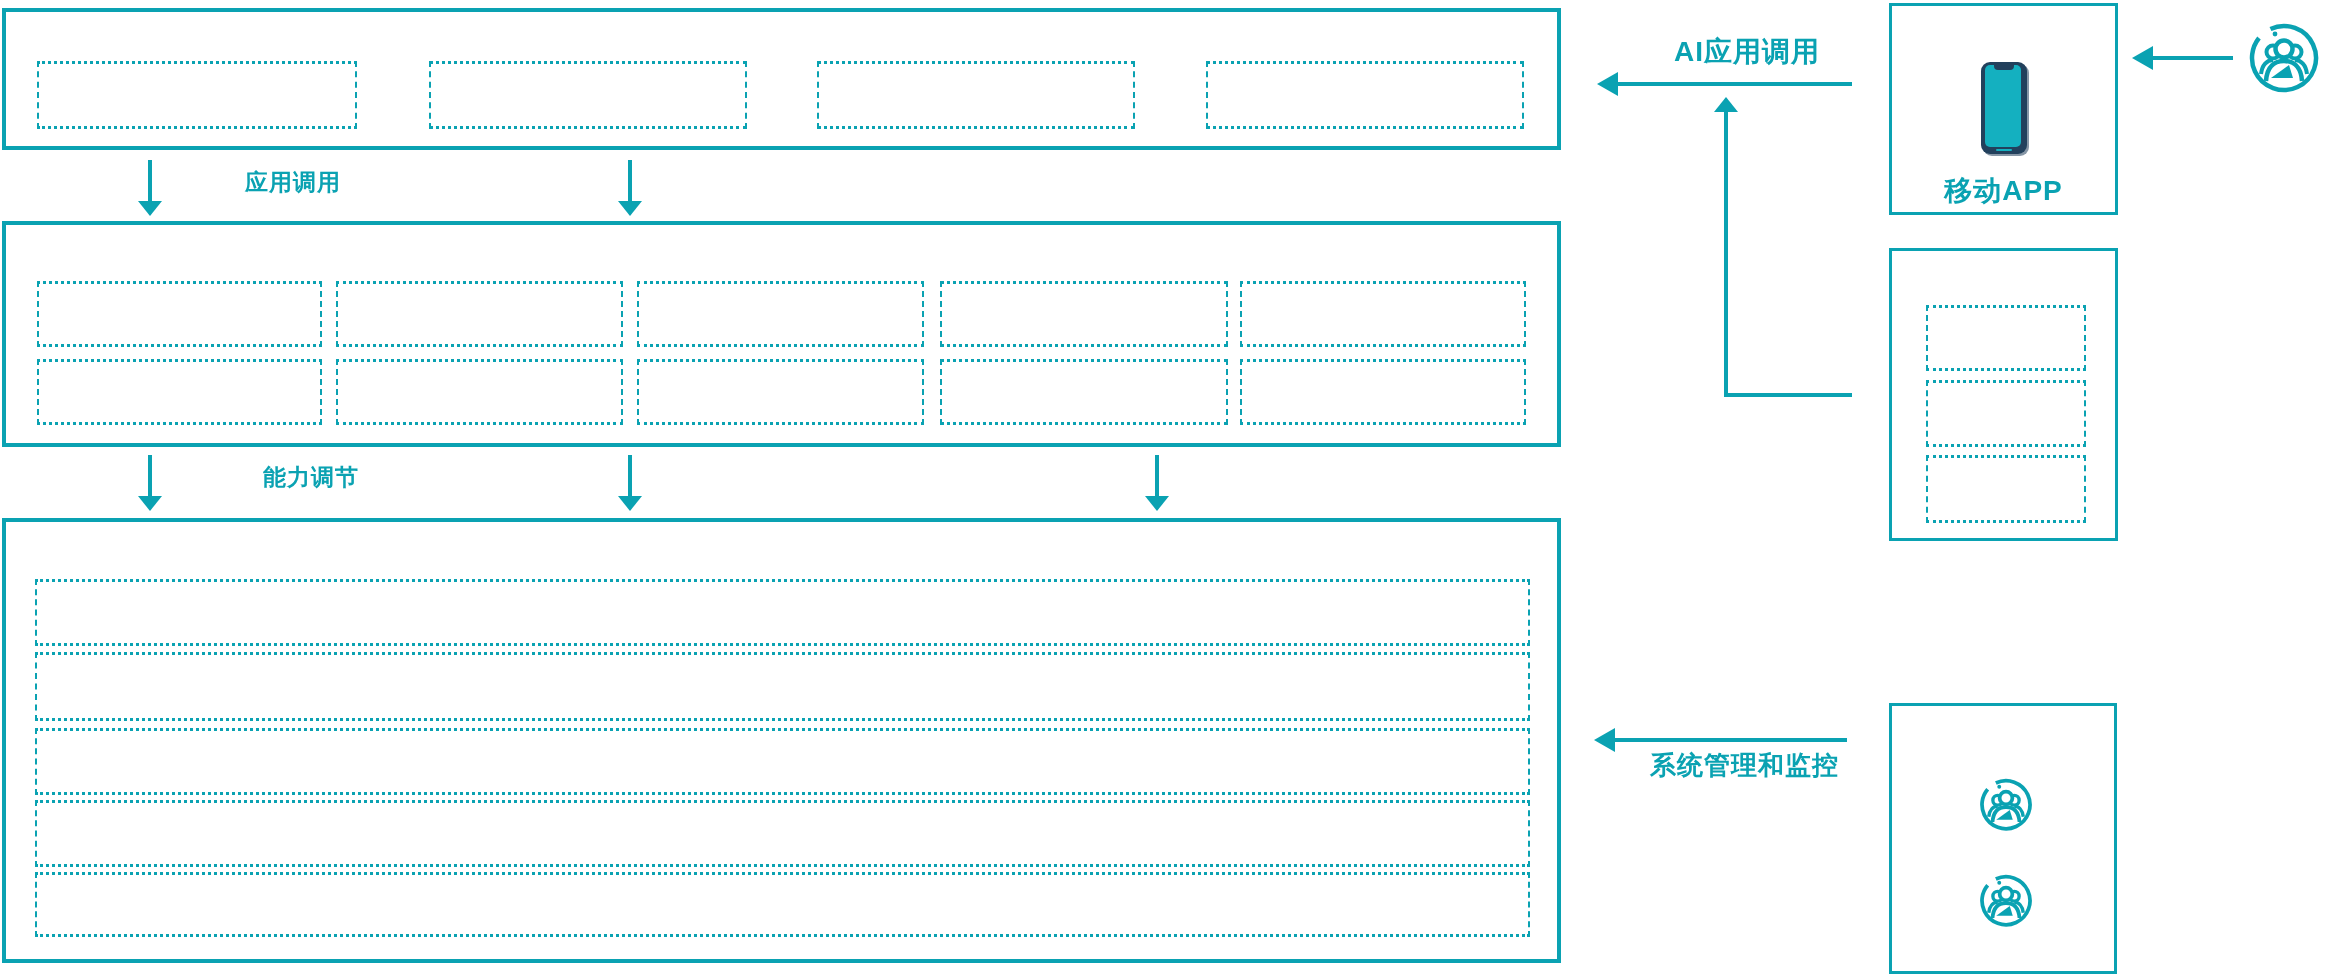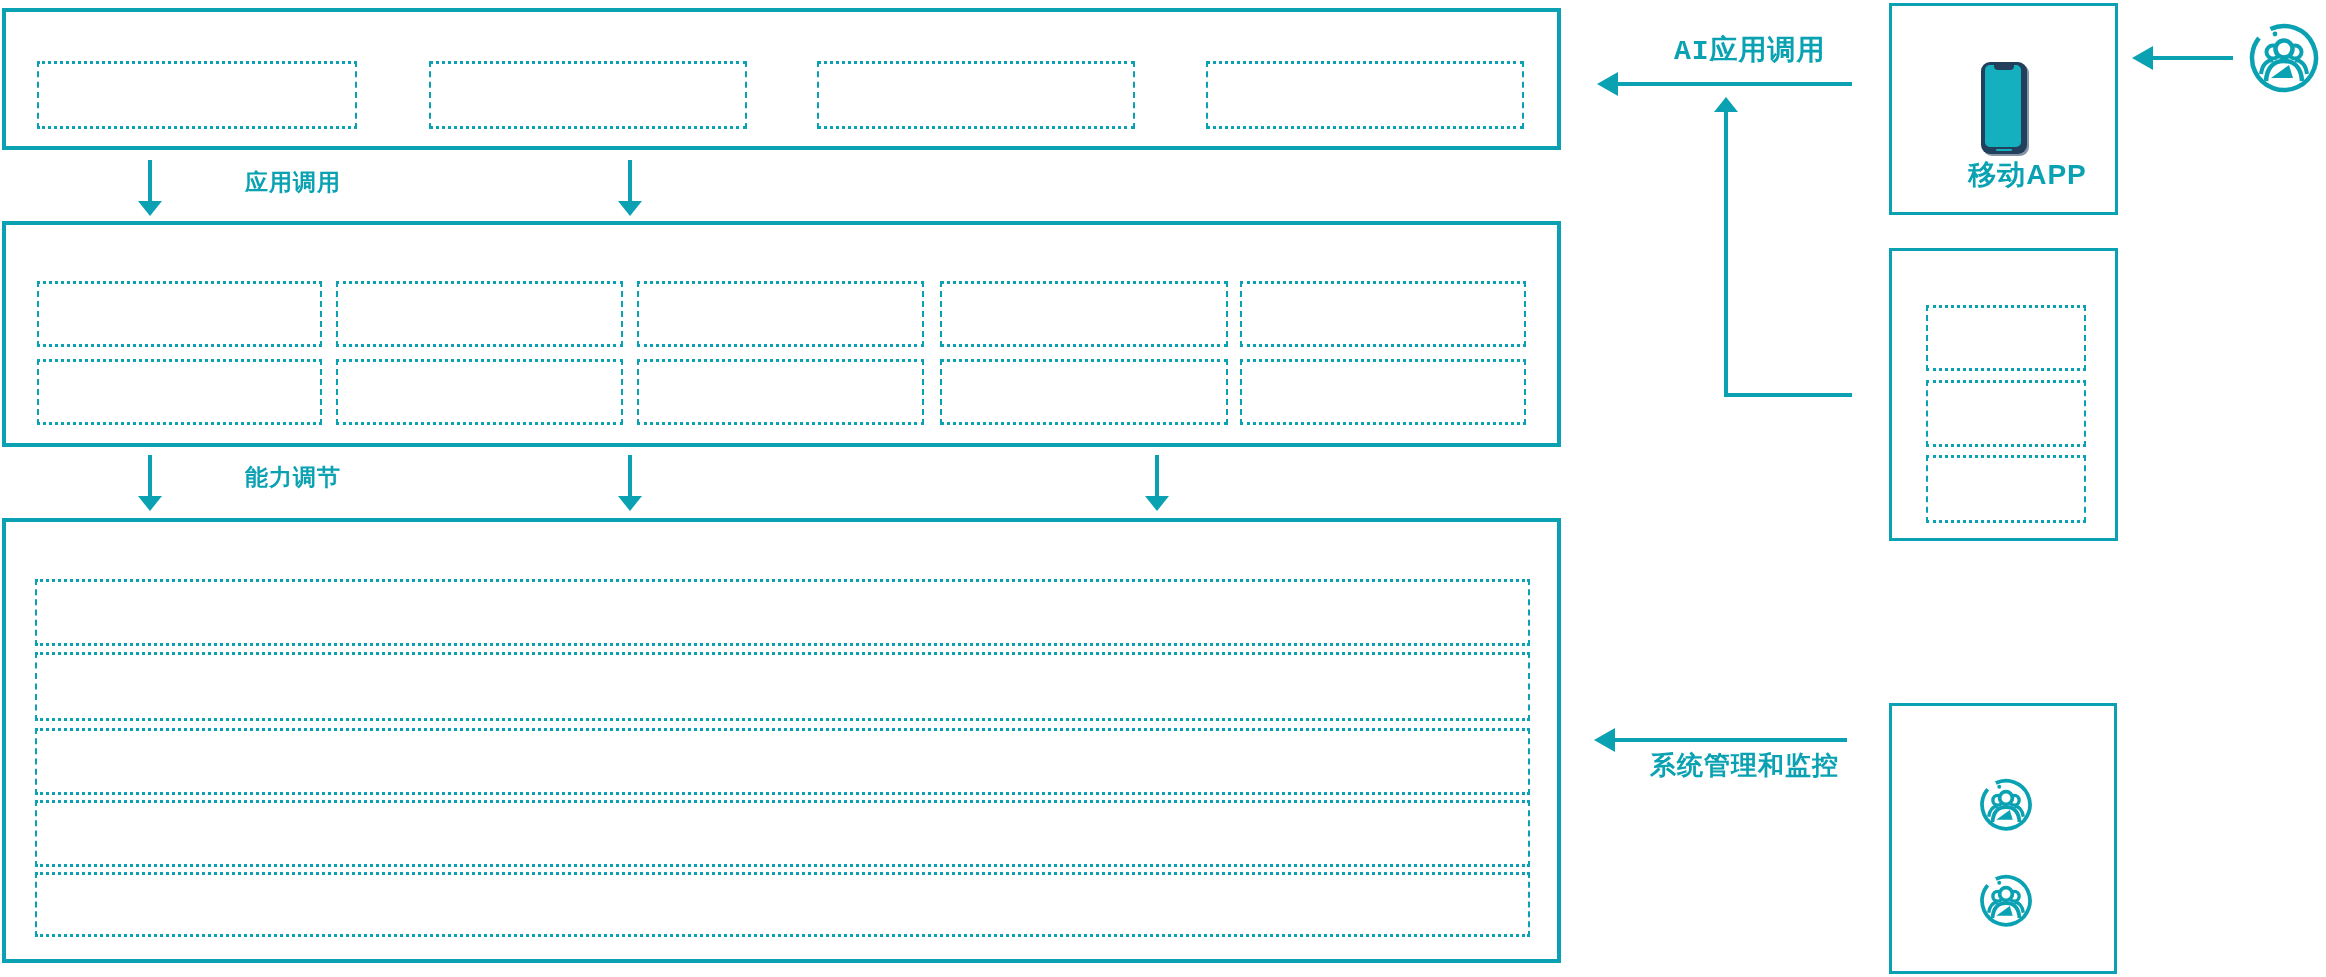--- a/index.html
+++ b/index.html
@@ -129,45 +129,45 @@
     <div class="slot" style="left:934px;top:134px;width:288px;height:66px;"></div>
     <div class="slot" style="left:1234px;top:134px;width:286px;height:66px;"></div>
   </div>
 
   <div class="shaft-v" style="left:148px;top:455px;height:42px;"></div>
   <div class="head-down" style="left:138px;top:496px;"></div>
   <div class="shaft-v" style="left:628px;top:455px;height:42px;"></div>
   <div class="head-down" style="left:618px;top:496px;"></div>
   <div class="shaft-v" style="left:1155px;top:455px;height:42px;"></div>
   <div class="head-down" style="left:1145px;top:496px;"></div>
-  <div class="flow-label" style="left:245px;top:466px;">能力调节</div>
+  <div class="flow-label" style="left:263px;top:466px;">能力调节</div>
 
   <div class="big-box" style="left:2px;top:518px;width:1559px;height:445px;">
     <div class="slot" style="left:29px;top:57px;width:1495px;height:67px;"></div>
     <div class="slot" style="left:29px;top:130px;width:1495px;height:69px;"></div>
     <div class="slot" style="left:29px;top:206px;width:1495px;height:67px;"></div>
     <div class="slot" style="left:29px;top:278px;width:1495px;height:67px;"></div>
     <div class="slot" style="left:29px;top:350px;width:1495px;height:65px;"></div>
   </div>
 
-  <div class="flow-label" style="left:1674px;top:38px;font-size:28px;font-family:Liberation Mono, monospace;">AI应用调用</div>
+  <div class="flow-label" style="left:1674px;top:38px;font-size:28px;">AI应用调用</div>
   <div class="shaft-h" style="left:1616px;top:82px;width:236px;"></div>
   <div class="head-left" style="left:1597px;top:72px;"></div>
 
   <div class="shaft-h" style="left:1724px;top:393px;width:128px;"></div>
   <div class="shaft-v" style="left:1724px;top:111px;height:286px;"></div>
   <div class="head-up" style="left:1714px;top:97px;"></div>
 
   <div class="side-box" style="left:1889px;top:3px;width:229px;height:212px;">
     <div class="phone" style="left:89px;top:56px;">
       <div class="phone-screen"></div>
       <div class="phone-notch"></div>
       <div class="phone-home"></div>
     </div>
-    <div class="box-caption" style="top:150px;padding-left:24px;">移动APP</div>
+    <div class="box-caption" style="top:166px;">移动APP</div>
   </div>
 
   <div class="shaft-h" style="left:2153px;top:56px;width:80px;"></div>
   <div class="head-left" style="left:2132px;top:46px;"></div>
 
   <svg class="users-icon" style="left:2248px;top:21px;" width="72" height="72" viewBox="0 0 72 72">
     <circle cx="36" cy="37" r="32" fill="none" stroke="#0aa2b2" stroke-width="4.5" stroke-dasharray="186 15" transform="rotate(-115 36 37)"></circle>
     <circle cx="27" cy="13" r="2.4" fill="#0aa2b2"></circle>
     <circle cx="25" cy="31" r="6.5" fill="#ffffff" stroke="#0aa2b2" stroke-width="4"></circle>
     <circle cx="47" cy="31" r="6.5" fill="#ffffff" stroke="#0aa2b2" stroke-width="4"></circle>

